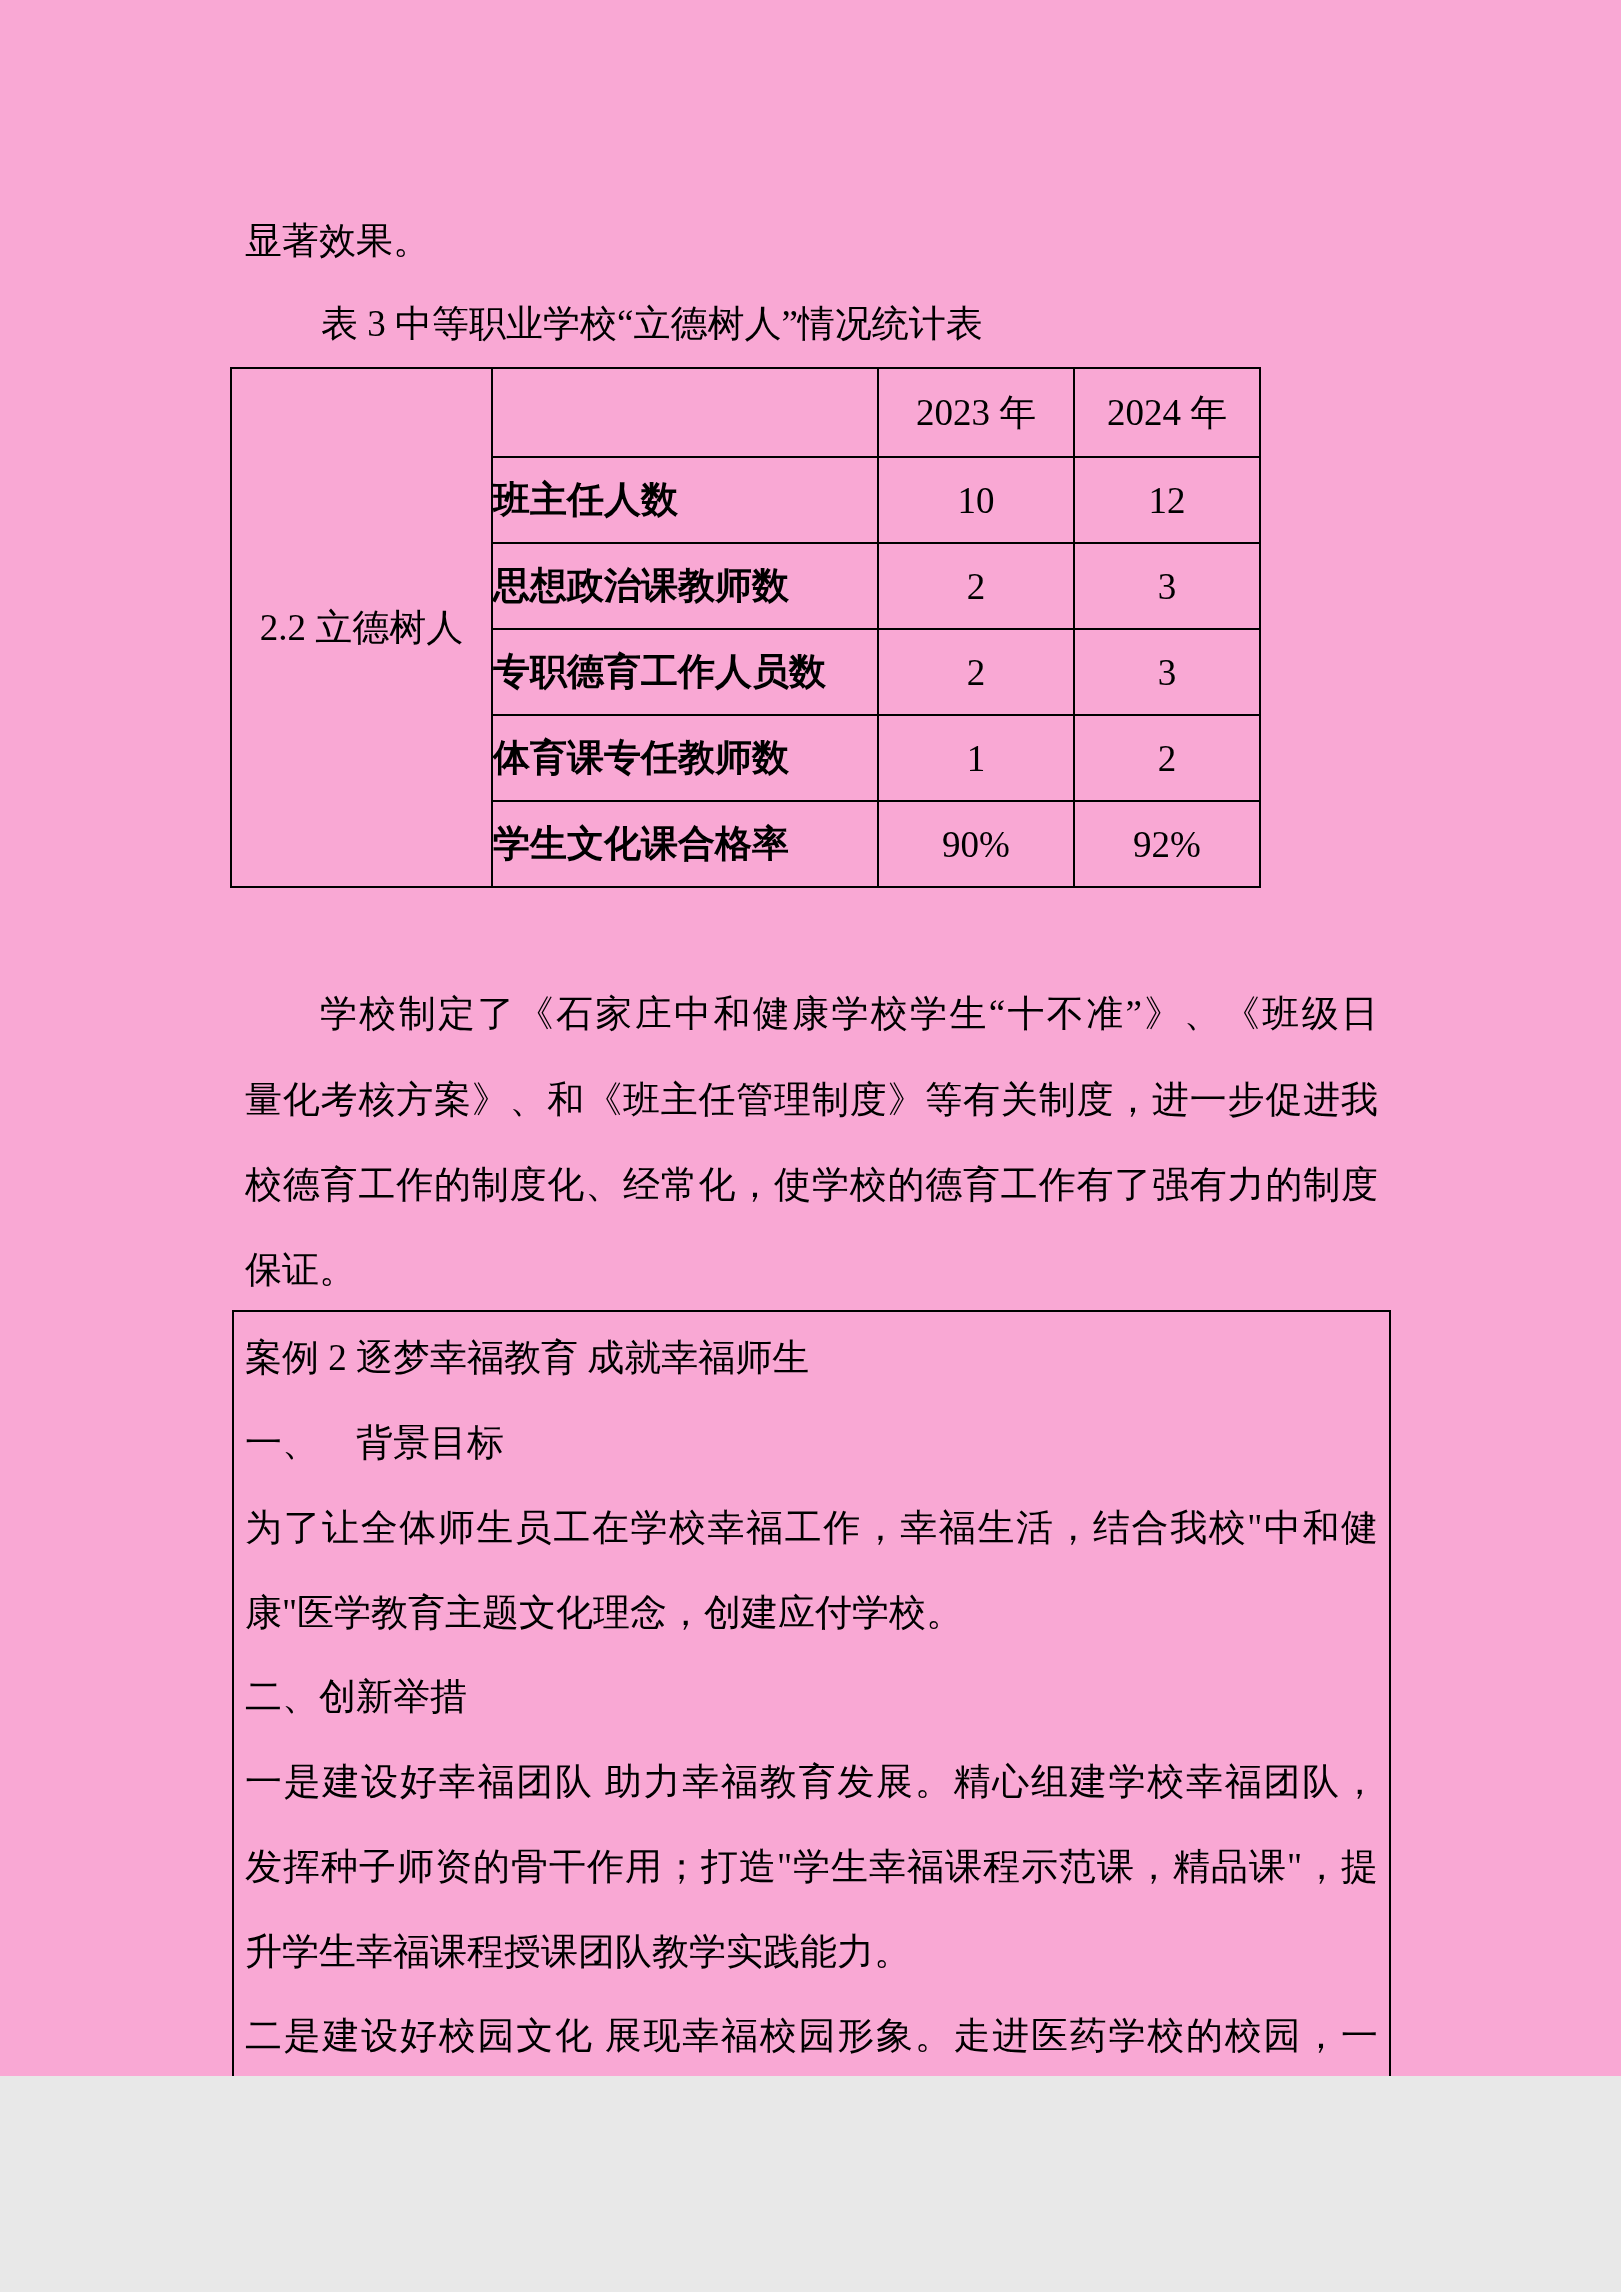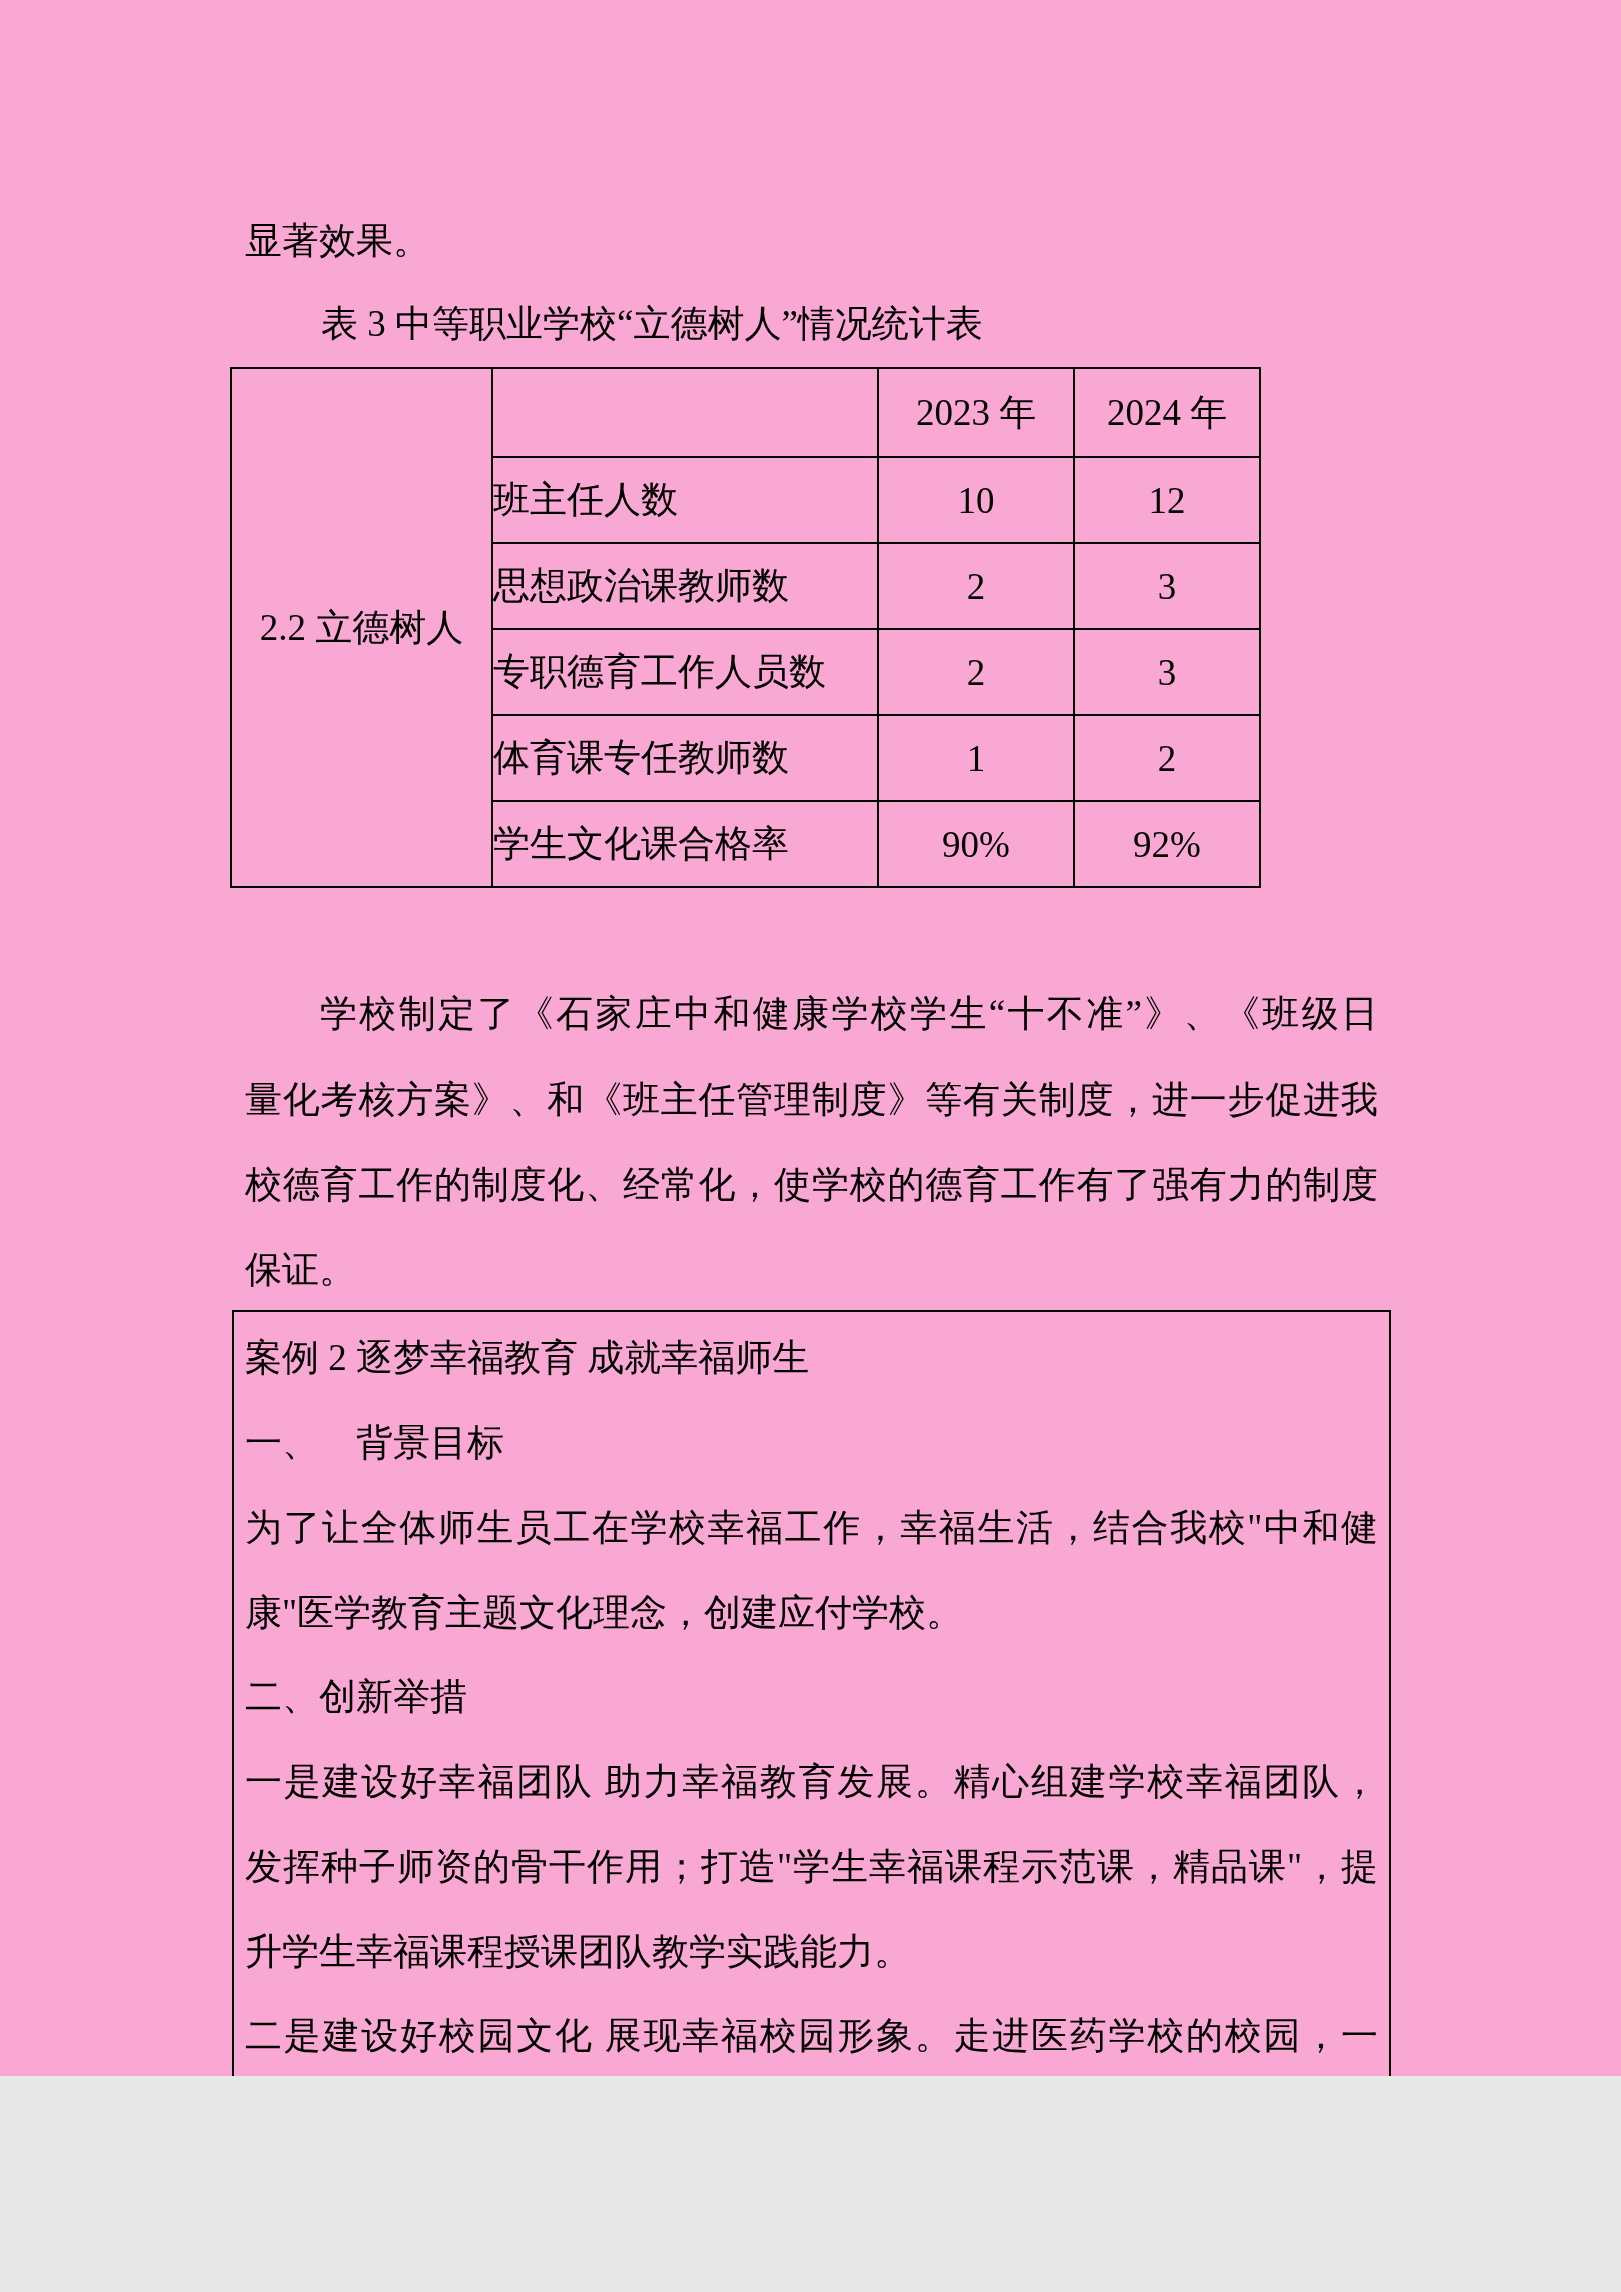--- a/index.html
+++ b/index.html
@@ -35,21 +35,21 @@
     table-layout:fixed;
   }
   table.stats td {
     border:2px solid #000;
     font-size:37px;
     vertical-align:middle;
     padding:0;
     overflow:hidden;
   }
   td.group { text-align:center; }
-  td.lbl { text-align:left; padding-left:11.8px; }
+  td.lbl { text-align:left; padding-left:11.8px;font-weight:bold; }
   td.num { text-align:center; }
 
   .case-box {
     position:absolute;
     left:232px; top:1310px;
     width:1159px; height:769px;
     border:2.9px solid #000;
     box-sizing:border-box;
   }
   .footer {

